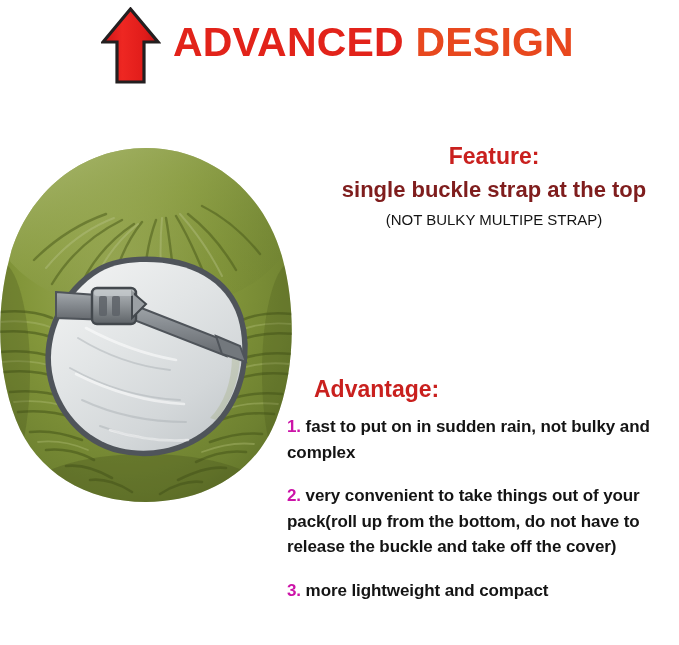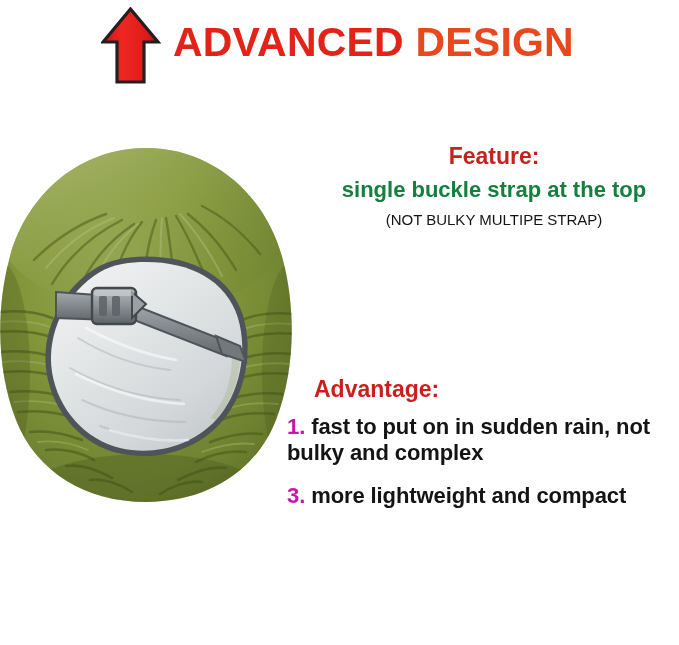--- a/index.html
+++ b/index.html
@@ -55,21 +55,21 @@
     text-align: center;
   }
   .section-heading {
     color: #c9201e;
     font-size: 23px;
     font-weight: bold;
     line-height: 30px;
     margin-bottom: 4px;
   }
   .feat-line-1 {
-    color: #15803d;
+    color: #7f1d1d;
     font-size: 22px;
     font-weight: bold;
     line-height: 30px;
     white-space: nowrap;
   }
   .feat-line-2 {
     color: #141414;
     font-size: 15px;
     font-weight: normal;
     line-height: 29px;
@@ -81,21 +81,21 @@
     left: 314px; top: 374px;
     width: 366px;
   }
   #advantage-list {
     position: absolute;
     left: 287px; top: 414px;
     width: 392px;
   }
   .adv-item {
     color: #141414;
-    font-size: 22px;
+    font-size: 17px;
     font-weight: bold;
     line-height: 25.5px;
     margin-bottom: 18px;
     letter-spacing: -0.1px;
   }
   .adv-item:last-child { margin-bottom: 0; }
   .adv-num {
     color: #cc14a8;
     font-weight: bold;
   }
@@ -291,19 +291,23 @@
 
   <div id="advantage-block">
     <div class="section-heading">Advantage:</div>
   </div>
 
   <div id="advantage-list">
     <div class="adv-item item-1">
       <span class="adv-num">1.</span>
       <span>fast to put on in sudden rain, not bulky and complex</span>
     </div>
+    <div class="adv-item item-2">
+      <span class="adv-num">2.</span>
+      <span>very convenient to take things out of your pack(roll up from the bottom, do not have to release the buckle and take off the cover)</span>
+    </div>
     <div class="adv-item item-3">
       <span class="adv-num">3.</span>
       <span>more lightweight and compact</span>
     </div>
   </div>
 
 </div>
 
 </body></html>

